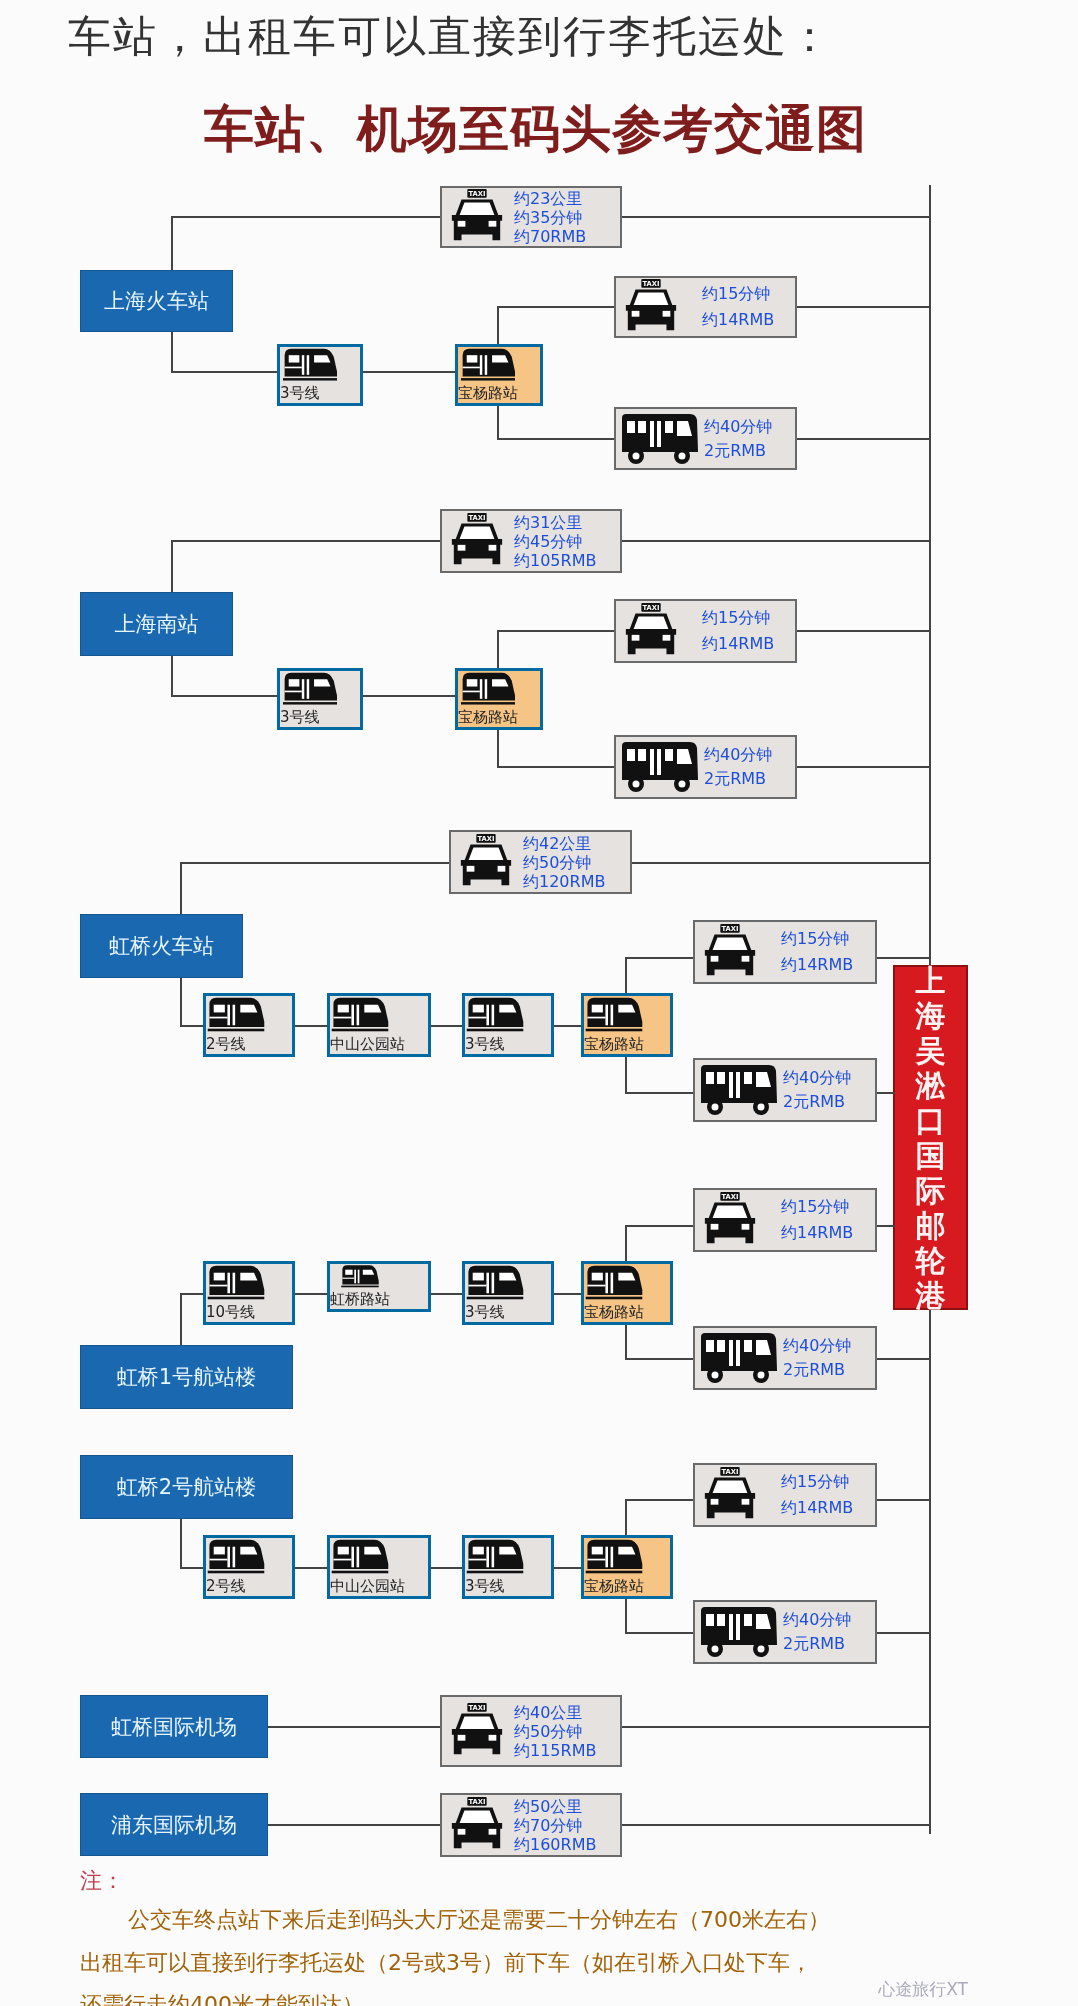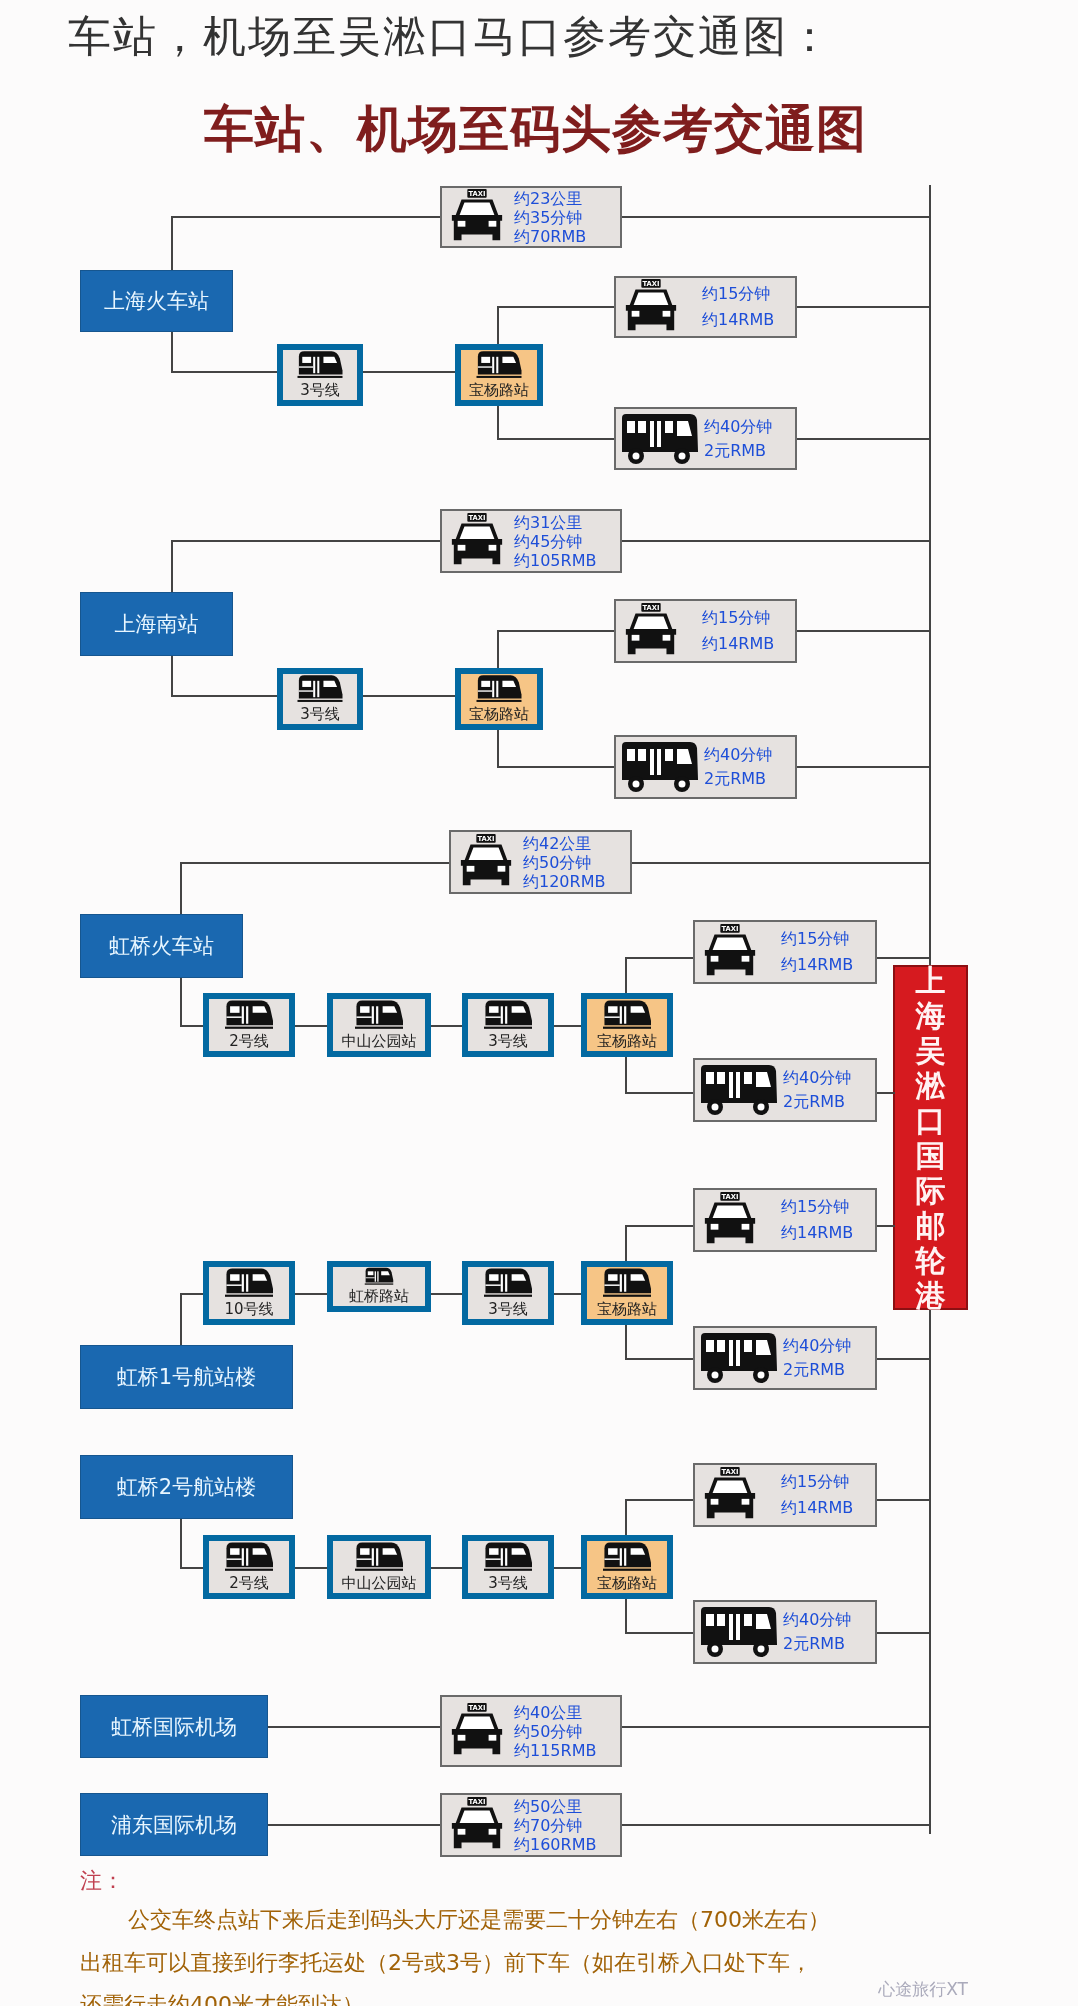--- a/index.html
+++ b/index.html
@@ -9,21 +9,21 @@
   .inner-title{left:0;width:1071px;top:96px;text-align:center;font-size:50px;font-weight:bold;color:#7f1d1d;letter-spacing:1px;white-space:nowrap;}
   .ln{position:absolute;background:#444;}
   .h{height:2px;}
   .v{width:2px;}
   .station{position:absolute;background:#1a68b0;color:#e8f6ff;font-size:21px;display:flex;align-items:center;justify-content:center;box-shadow:0 0 0 1px #16568f inset;white-space:nowrap;}
   .card{position:absolute;background:#e6e2e0;border:2px solid #6a6a6a;box-sizing:border-box;display:flex;align-items:center;}
   .card .txt{font-size:16px;line-height:19px;color:#1d4ed8;white-space:nowrap;text-align:left;}
   .card.taxi3 .txt{margin-left:6px;}
   .card.taxi2 .txt{margin-left:20px;line-height:26px;}
   .card.bus .txt{margin-left:4px;line-height:24px;}
-  .metro{position:absolute;background:#e6e2e0;border:6px solid #0369a1;box-sizing:border-box;display:flex;flex-direction:column;align-items:center;justify-content:flex-start;}
+  .metro{position:absolute;background:#e6e2e0;border:3px solid #0369a1;box-sizing:border-box;display:flex;flex-direction:column;align-items:flex-start;justify-content:flex-start;}
   .metro.transfer{background:#f6c586;}
   .metro .lbl{font-size:15px;color:#222;margin-top:1px;white-space:nowrap;}
   .terminal{position:absolute;left:893px;top:965px;width:75px;height:345px;background:#d61a1f;border:2px solid #8c0f12;box-sizing:border-box;display:flex;flex-direction:column;align-items:center;justify-content:center;}
   .terminal span{color:#fff3f3;font-size:30px;font-weight:bold;line-height:35px;}
   .note-label{left:80px;top:1866px;font-size:22px;color:#c04050;}
   .note{font-size:22px;color:#a16207;white-space:nowrap;}
   .wm{right:110px;top:1978px;font-size:17px;color:#aab;}
 </style>
 </head>
 <body>
@@ -56,21 +56,21 @@
       <rect x="45" y="9" width="8" height="12" fill="#fff"></rect>
       <path d="M57 9 H68 L72 24 H57 Z" fill="#fff"></path>
       <circle cx="16" cy="44" r="8" fill="#111"></circle>
         <circle cx="16" cy="44" r="3.5" fill="#fff"></circle>
       <circle cx="62" cy="44" r="8" fill="#111"></circle>
         <circle cx="62" cy="44" r="3.5" fill="#fff"></circle>
     </symbol>
   </defs>
 </svg>
 
-<div class="abs heading">车站，机场至吴淞口马口参考交通图：</div>
+<div class="abs heading">车站，出租车可以直接到行李托运处：</div>
 <div class="abs inner-title">车站、机场至码头参考交通图</div>
 
 <div class="ln v" style="left:929px;top:185px;height:1649px;"></div>
 
 <div class="terminal">
     <span>上</span>
     <span>海</span>
     <span>吴</span>
     <span>淞</span>
     <span>口</span>

